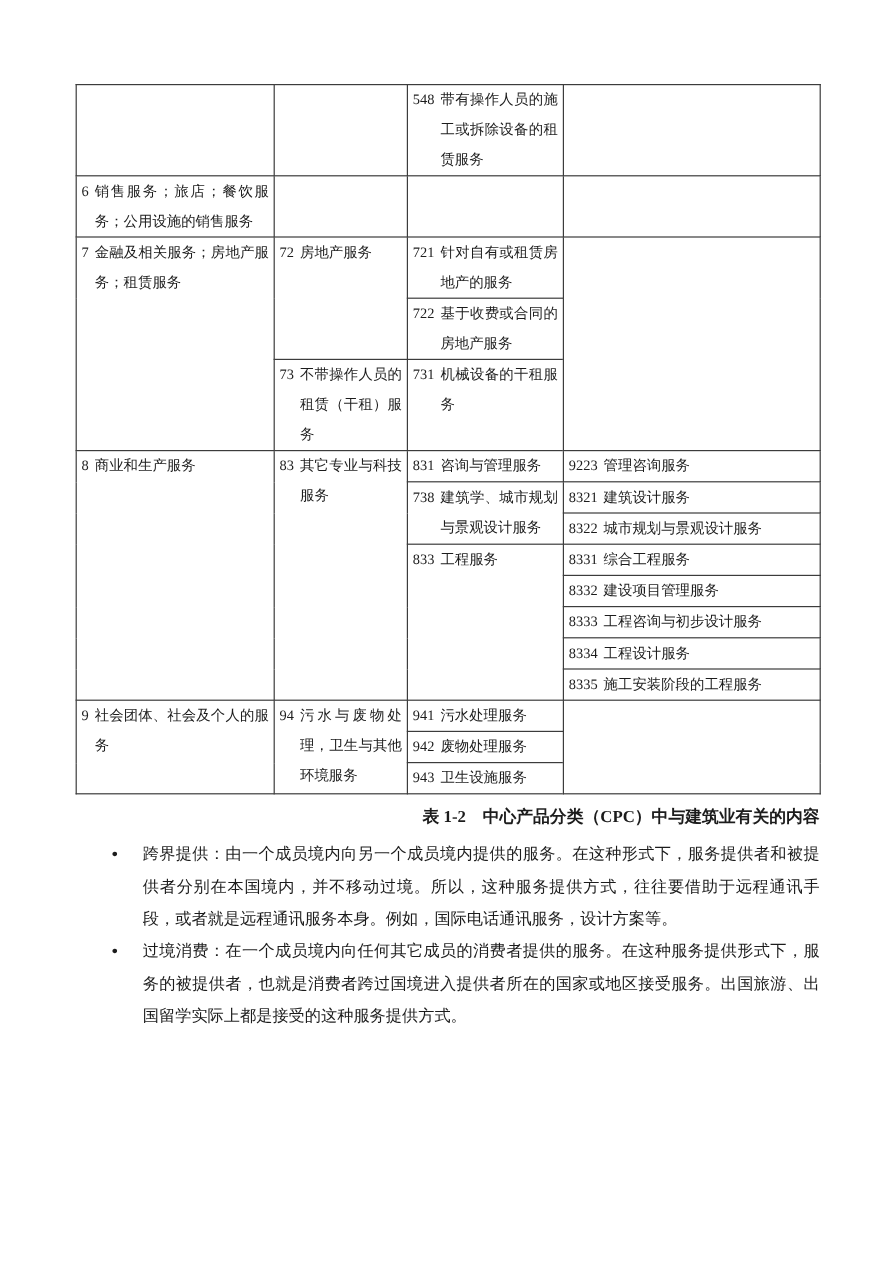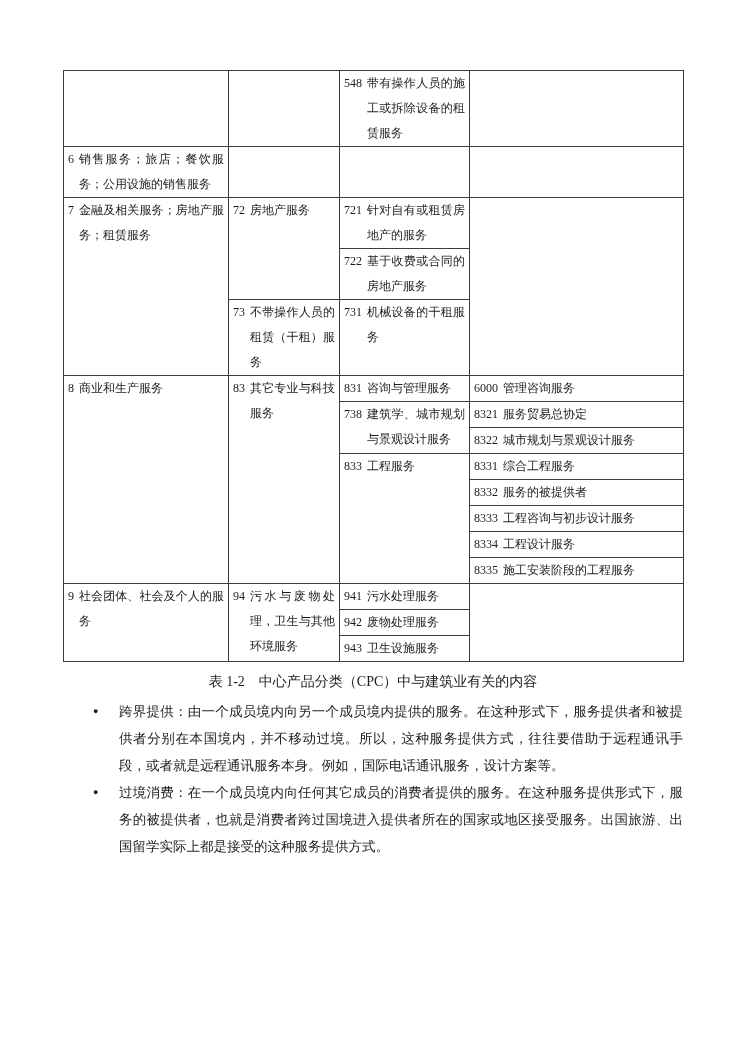--- a/index.html
+++ b/index.html
@@ -25,22 +25,22 @@
     font-size:12px;
     line-height:25px;
     overflow:hidden;
   }
   .col1{width:165px}.col2{width:111px}.col3{width:130px}.col4{width:214px}
   .cellwrap { display:flex; }
   .cellwrap .num { flex:none; margin-right:5px; white-space:nowrap; }
   .cellwrap .txt { flex:1; text-align:justify; }
   
   .caption {
-    width:620px; text-align:center;
-    font-weight:normal; font-size:14px; line-height:18px;
+    width:620px; text-align:right;
+    font-weight:bold; font-size:14px; line-height:18px;
     margin:11px 0 7px 0;
   }
   .heading {
     font-weight:bold; font-style:italic;
     font-size:14px; line-height:20px;
     margin:3px 0 3px 32px;
     letter-spacing:1px;
   }
   
   .para {
@@ -149,36 +149,36 @@
             </div>
           </td>
           <td>
             <div class="cellwrap">
               <span class="num">831</span>
               <span class="txt">咨询与管理服务</span>
             </div>
           </td>
           <td>
             <div class="cellwrap">
-              <span class="num">6000</span>
+              <span class="num">9223</span>
               <span class="txt">管理咨询服务</span>
             </div>
           </td>
         </tr>
         <tr>
           <td rowspan="2">
             <div class="cellwrap">
               <span class="num">738</span>
               <span class="txt">建筑学、城市规划与景观设计服务</span>
             </div>
           </td>
           <td>
             <div class="cellwrap">
               <span class="num">8321</span>
-              <span class="txt">服务贸易总协定</span>
+              <span class="txt">建筑设计服务</span>
             </div>
           </td>
         </tr>
         <tr>
           <td>
             <div class="cellwrap">
               <span class="num">8322</span>
               <span class="txt">城市规划与景观设计服务</span>
             </div>
           </td>
@@ -194,21 +194,21 @@
             <div class="cellwrap">
               <span class="num">8331</span>
               <span class="txt">综合工程服务</span>
             </div>
           </td>
         </tr>
         <tr>
           <td>
             <div class="cellwrap">
               <span class="num">8332</span>
-              <span class="txt">服务的被提供者</span>
+              <span class="txt">建设项目管理服务</span>
             </div>
           </td>
         </tr>
         <tr>
           <td>
             <div class="cellwrap">
               <span class="num">8333</span>
               <span class="txt">工程咨询与初步设计服务</span>
             </div>
           </td>

